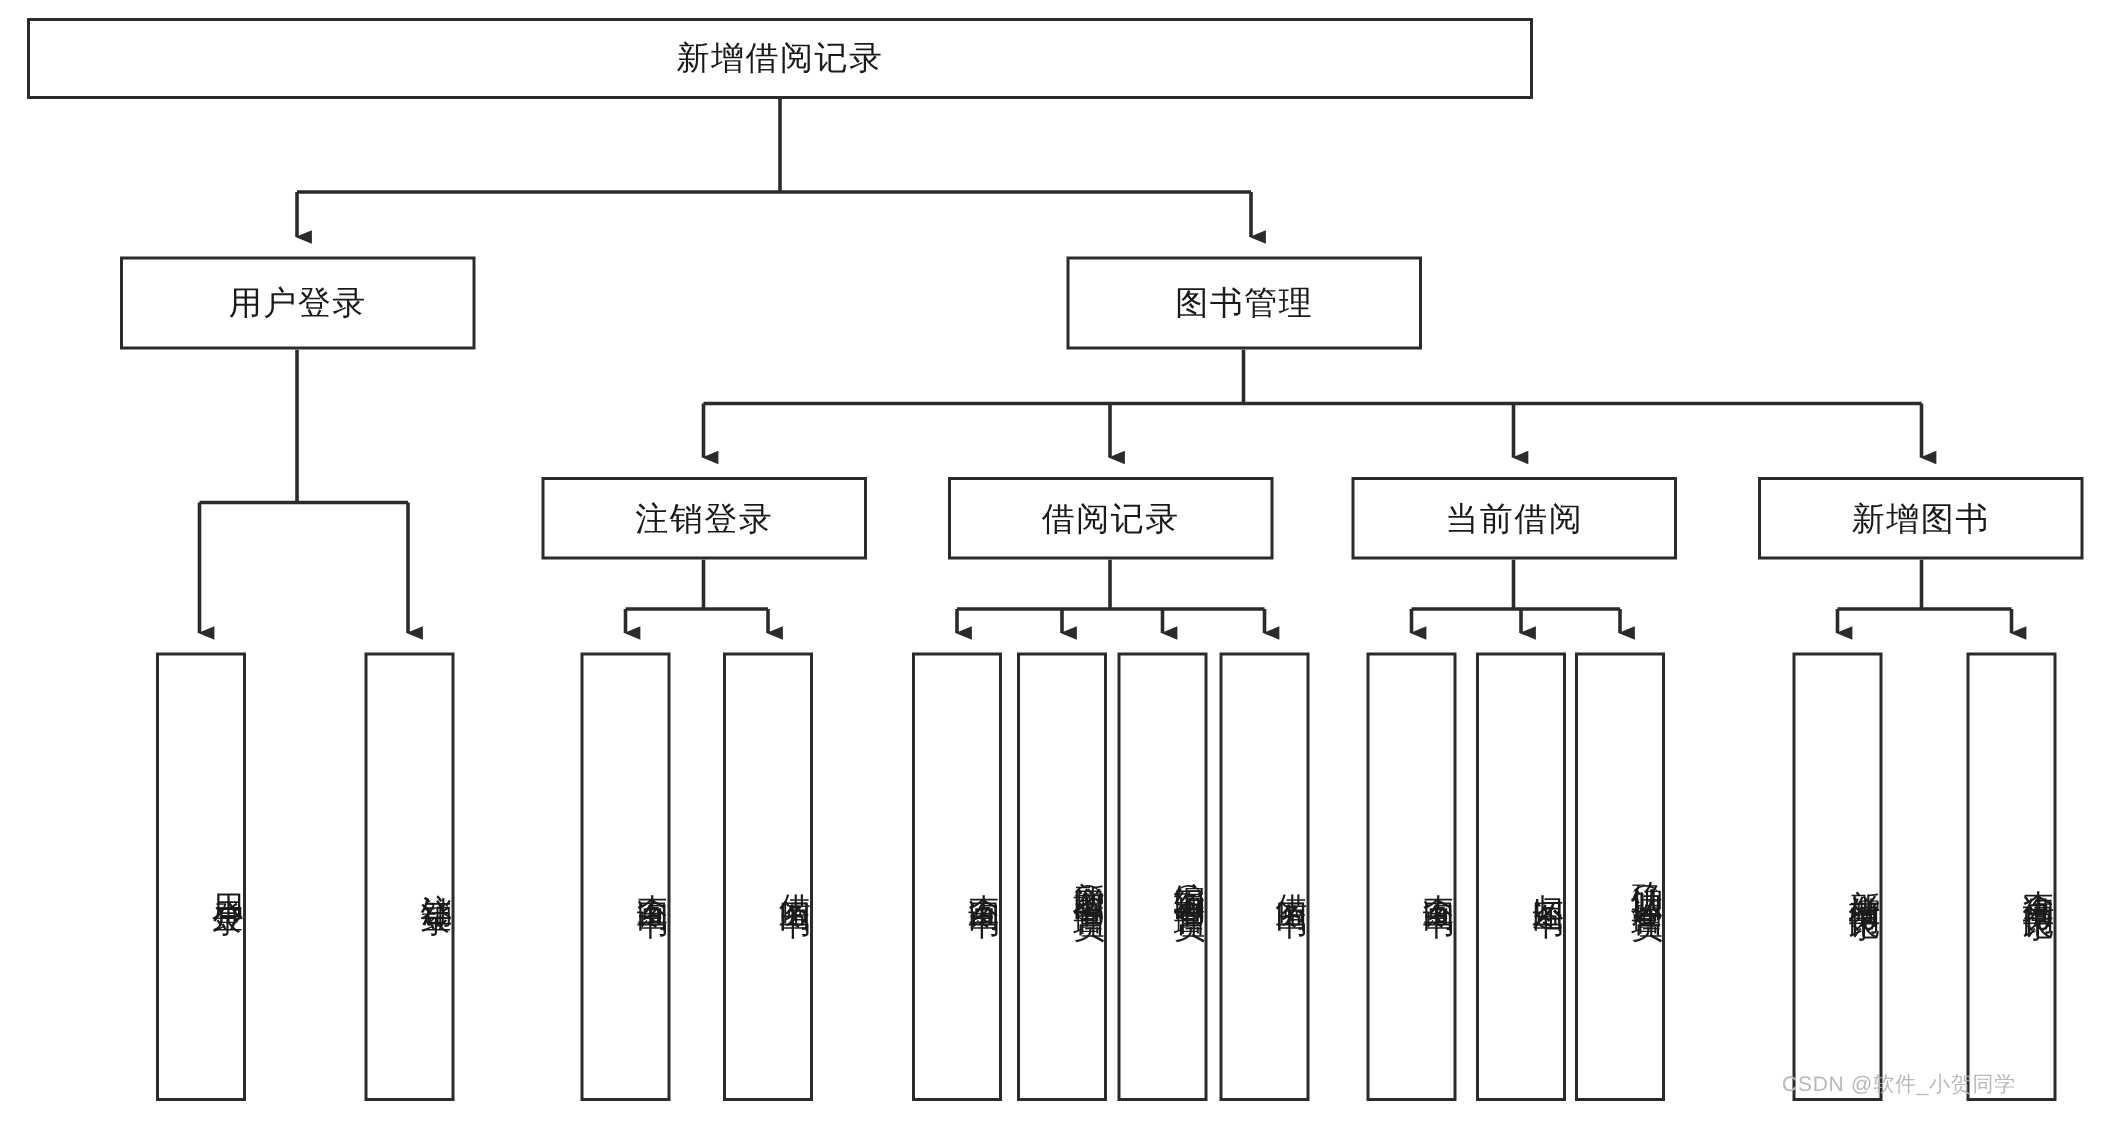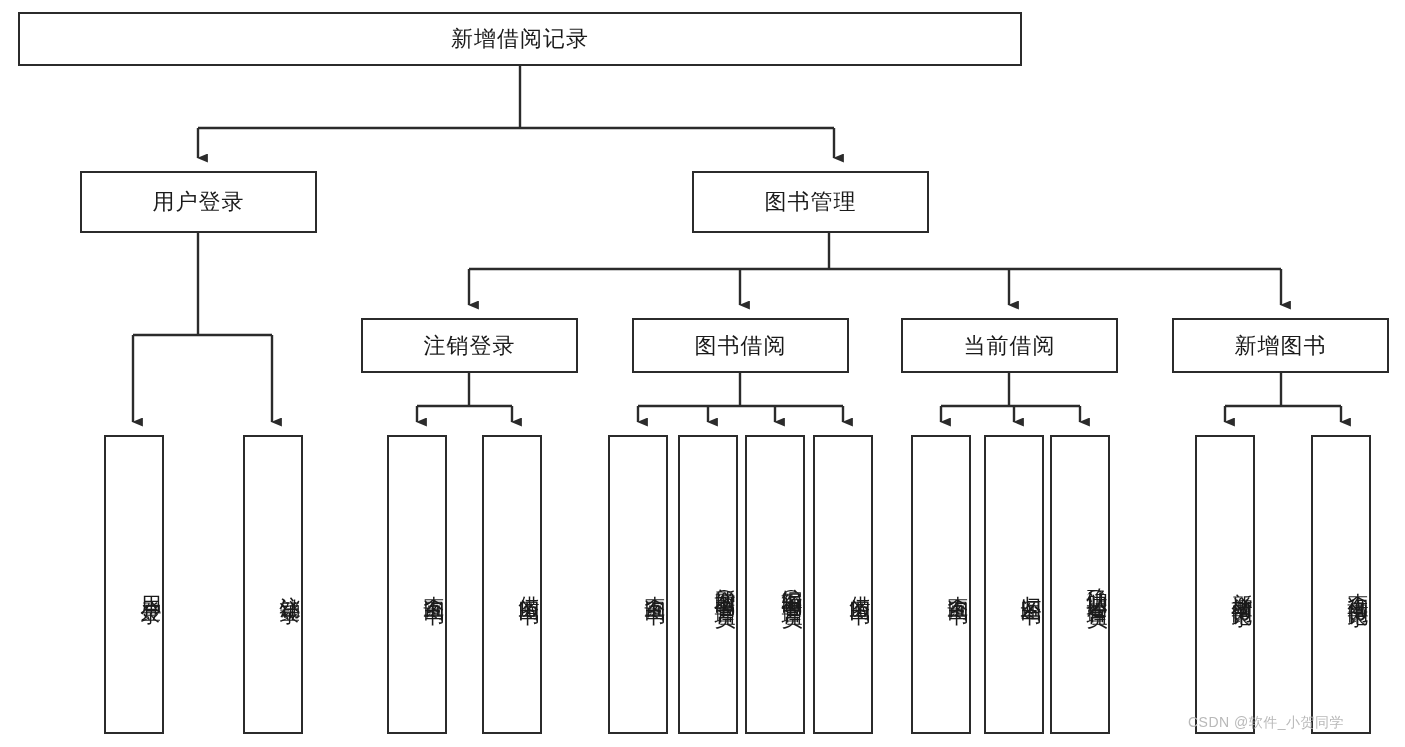--- a/index.html
+++ b/index.html
@@ -119,29 +119,29 @@
     </g>
   </svg>
 
   <div class="node horiz" style="left:18px; top:12px; width:1004px; height:54px;">
     <span>新增借阅记录</span>
   </div>
 
   <div class="node horiz" style="left:80px; top:171px; width:237px; height:62px;">
     <span>用户登录</span>
   </div>
-  <div class="node horiz" style="left:692px; top:171px; width:237px; height:62px;">
+  <div class="node horiz" style="left:711px; top:171px; width:237px; height:62px;">
     <span>图书管理</span>
   </div>
 
   <div class="node horiz" style="left:361px; top:318px; width:217px; height:55px;">
     <span>注销登录</span>
   </div>
   <div class="node horiz" style="left:632px; top:318px; width:217px; height:55px;">
-    <span>图书借阅</span>
+    <span>借阅记录</span>
   </div>
   <div class="node horiz" style="left:901px; top:318px; width:217px; height:55px;font-family:Liberation Mono, monospace;">
     <span>当前借阅</span>
   </div>
   <div class="node horiz" style="left:1172px; top:318px; width:217px; height:55px;">
     <span>新增图书</span>
   </div>
 
   <div class="node vert" style="left:104px; top:435px; width:60px; height:299px;">
     <span>用户登录</span>

